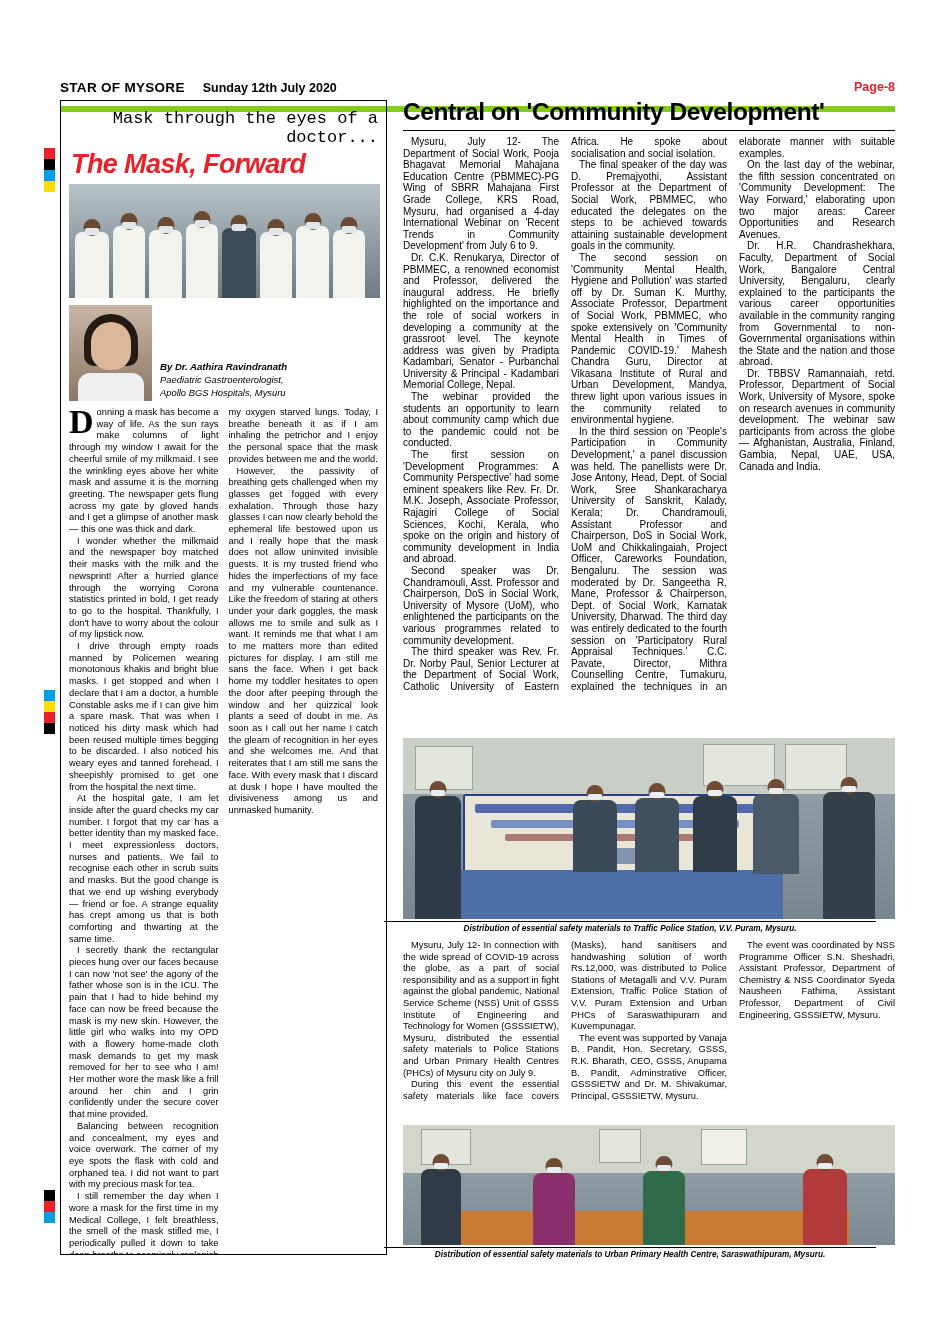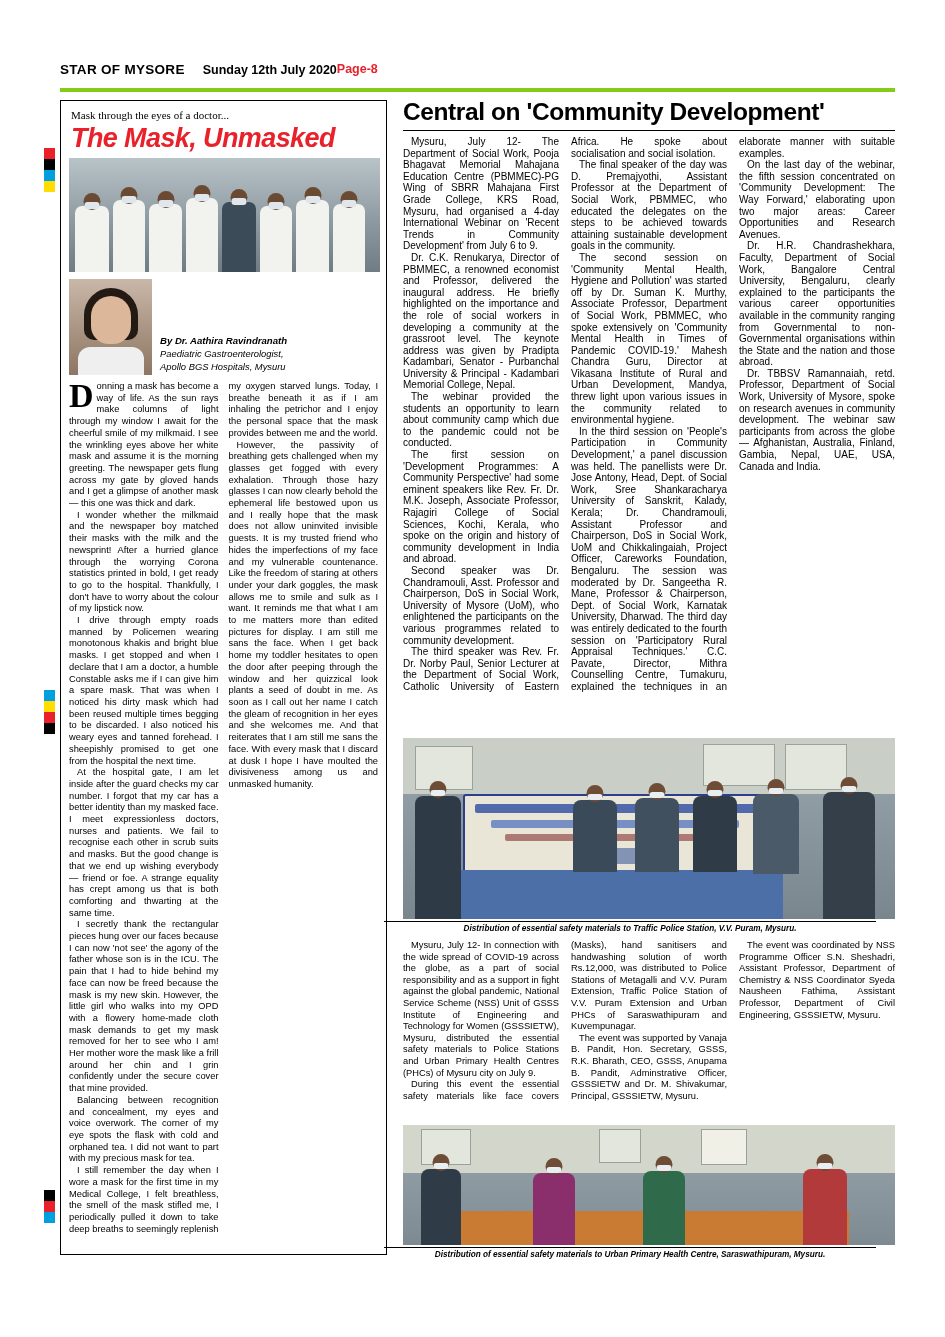--- a/index.html
+++ b/index.html
@@ -19,26 +19,27 @@
     left: 0; top: 0;
     width: 945px;
     height: 1337px;
     background: #fff;
   }
 
   
   .masthead {
     position: absolute;
     left: 60px;
-    top: 62px;
+    top: 80px;
     width: 835px;
     height: 26px;
-    border-bottom: 4px solid #84cc16;
+    border-bottom: 6px solid #84cc16;
     display: flex;
     align-items: flex-start;
+    justify-content: space-between;
   }
   .masthead-left {
     display: flex;
     align-items: baseline;
     gap: 18px;
   }
   .paper-name {
     font-family: "Liberation Sans", sans-serif;
     font-weight: bold;
     font-size: 13.5px;
@@ -66,24 +67,25 @@
     left: 60px;
     top: 100px;
     width: 327px;
     height: 1155px;
     border: 1px solid #000;
     box-sizing: border-box;
     padding: 6px 8px 4px 8px;
     overflow: hidden;
   }
   .feature-kicker {
-    font-family: Liberation Serif, serif;
-    font-size: 11px;
+    font-family: Liberation Mono, monospace;
+    font-size: 17px;
     color: #000;
     margin: 2px 0 4px 2px;
+    text-align: right;
   }
   .feature-title {
     font-family: "Liberation Sans", sans-serif;
     font-weight: bold;
     font-style: italic;
     font-size: 27px;
     color: #e8212b;
     letter-spacing: -0.6px;
     margin: 0 0 6px 2px;
     line-height: 1;
@@ -327,21 +329,21 @@
   <div class="masthead">
     <div class="masthead-left">
       <span class="paper-name">STAR OF MYSORE</span>
       <span class="paper-date">Sunday 12th July 2020</span>
     </div>
     <span class="page-number">Page-8</span>
   </div>
 
   <div class="feature-box">
     <div class="feature-kicker">Mask through the eyes of a doctor...</div>
-    <div class="feature-title">The Mask, Unmasked</div>
+    <div class="feature-title">The Mask, Forward</div>
 
     <div class="photo photo-main">
       <div class="grp" style="left:6px;width:34px;height:66px;">
           <i></i>
           <b></b>
         </div>
       <div class="grp" style="left:44px;width:32px;height:72px;">
           <i></i>
           <b></b>
         </div>

